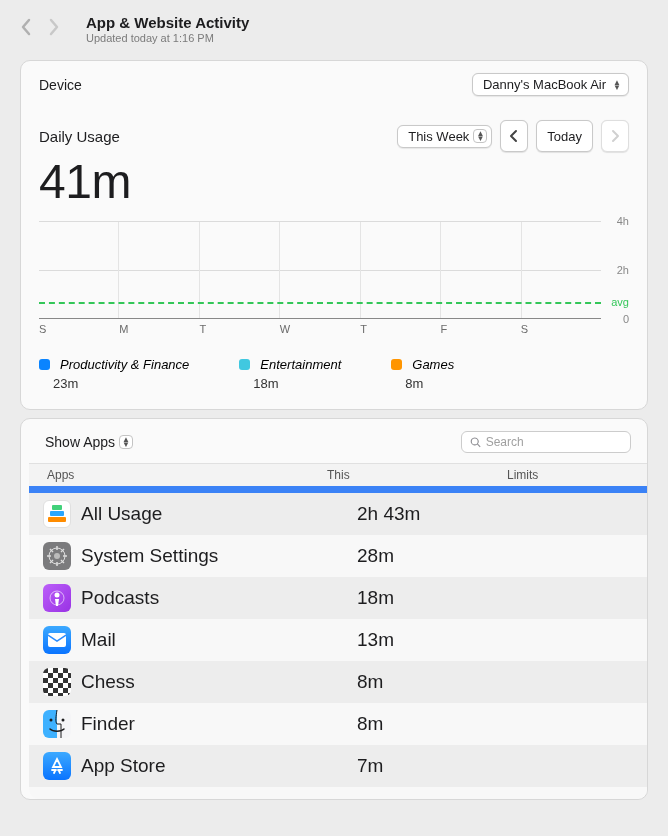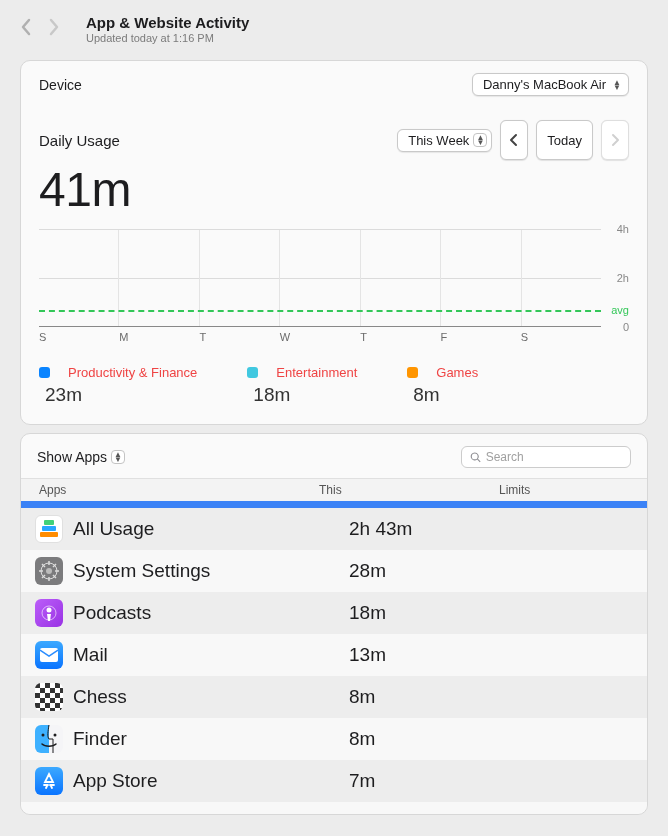--- a/index.html
+++ b/index.html
@@ -65,21 +65,21 @@
     .usage-title { font-size: 15px; font-weight: 400; }
     .usage-controls { display: flex; align-items: center; gap: 8px; }
     .btn {
       display: inline-flex;
       align-items: center;
       background: #fff;
       border: 1px solid #c9c9c9;
       border-radius: 6px;
       padding: 2px 10px;
       font-size: 13px;
-      height: 40px;
+      height: 32px;
       box-shadow: 0 0.5px 1px rgba(0,0,0,0.1);
       cursor: default;
     }
     .btn.icon { padding: 2px 8px; font-size: 15px; color: #444; }
     .btn.disabled { color: #c4c4c4; border-color: #dedede; }
 
     .big-number { font-size: 48px; font-weight: 400; margin-top: 2px; letter-spacing: -0.5px; }
 
     .chart-area {
       margin-top: 12px;
@@ -143,25 +143,25 @@
     }
     .x-labels span { flex: 1; }
 
     .legend {
       display: flex;
       gap: 50px;
       justify-content: flex-start;
       margin-top: 22px;
     }
     .legend-item { display: flex; flex-direction: column; gap: 4px; }
-    .legend-top { display: flex; align-items: center; gap: 18px; font-size: 13px; color: #ef4444; }
+    .legend-top { display: flex; align-items: center; gap: 10px; font-size: 13px; color: #000000; font-style: italic; }
     .swatch { width: 11px; height: 11px; border-radius: 3px; display: inline-block; }
-    .legend-time { font-size: 19px; color: #333; margin-left: 6px; }
-
-    .panel2 { padding: 10px 0 0 0; }
+    .legend-time { font-size: 13px; color: #333; margin-left: 14px; }
+
+    .panel2 { padding: 10px 0 0 8px; }
     .list-toolbar {
       display: flex;
       align-items: center;
       justify-content: space-between;
       padding: 2px 16px 10px 16px;
     }
     .toolbar-select {
       display: inline-flex;
       align-items: center;
       gap: 4px;

